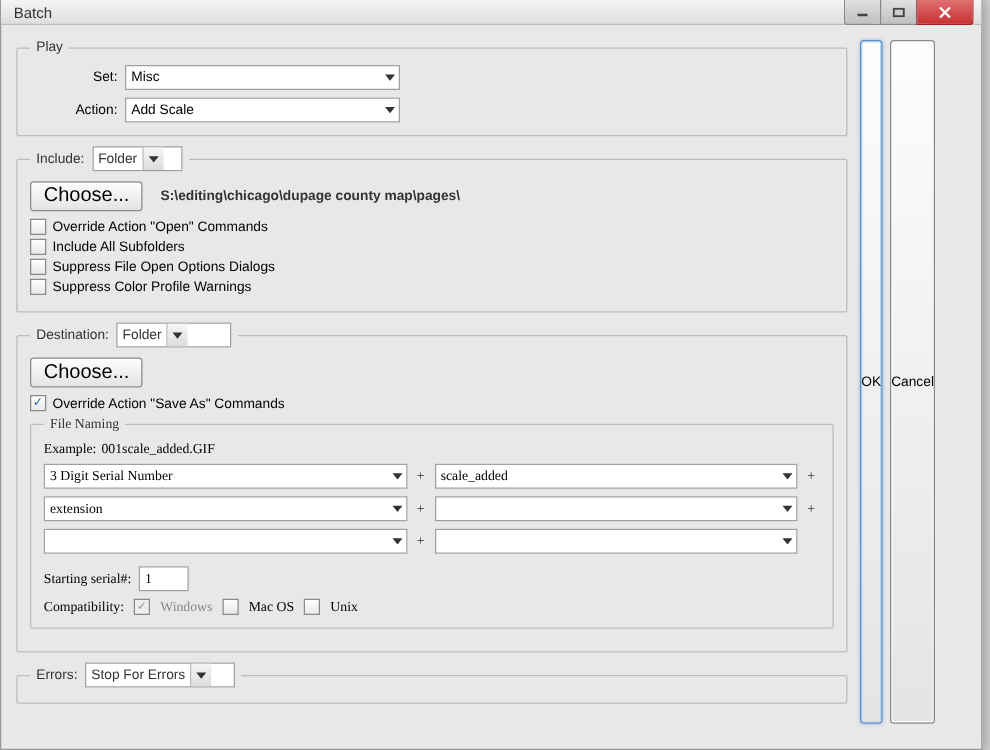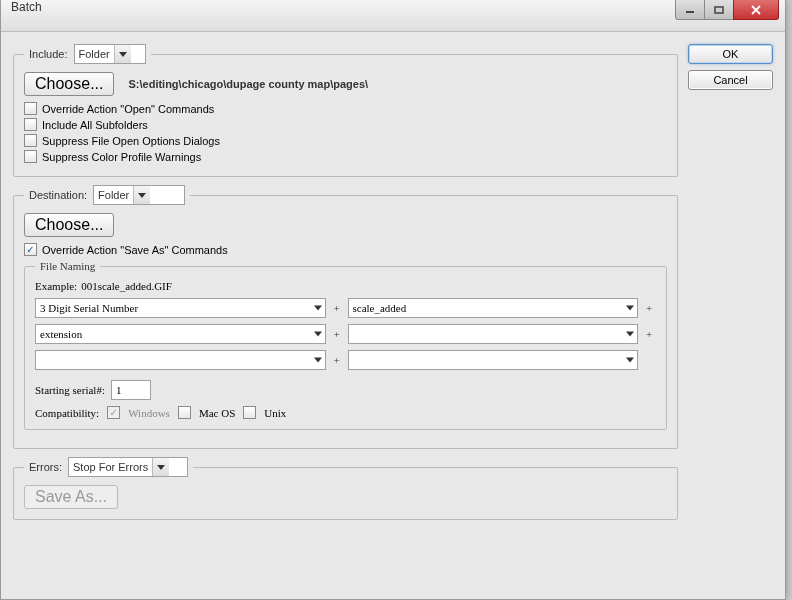--- a/index.html
+++ b/index.html
@@ -13,24 +13,25 @@
 }
 .window {
   width: 786px;
   height: 600px;
   background: #e8e8e8;
   border: 1px solid #999;
   border-top: none;
   box-shadow: 0 0 8px rgba(0,0,0,0.3);
 }
 .titlebar {
-  height: 32px;
+  height: 20px;
   background: linear-gradient(#f5f5f5, #dedede);
   border-bottom: 1px solid #bbb;
   display: flex;
+  align-items: center;
   padding-left: 10px;
   position: relative;
 }
 .titlebar-title { color: #333; font-size: 12px; }
 .titlebar-buttons {
   position: absolute;
   right: 0;
   top: 0;
   display: flex;
   height: 22px;
@@ -57,21 +58,21 @@
 }
 .tbtn.min { border-bottom-left-radius: 3px; }
 .tbtn svg { display: block; }
 .content {
   display: flex;
   padding: 12px;
   gap: 10px;
   height: calc(100% - 28px);
 }
 .left-col { flex: 1; }
-.right-col { width: 85px; display: flex; flex-direction: column; gap: 6px; }
+.right-col { width: 85px; display: flex; flex-direction: row; gap: 6px; }
 .btn {
   background: linear-gradient(#fdfdfd,#e4e4e4);
   border: 1px solid #8a8a8a;
   border-radius: 3px;
   padding: 3px 0;
   font-size: 11px;
   cursor: pointer;
   box-shadow: 0 0 0 1px #fff inset;
   text-align: center;
 }
@@ -177,20 +178,37 @@
             <line x1="1" y1="1" x2="9" y2="9" stroke="#fff" stroke-width="1.8"></line>
             <line x1="9" y1="1" x2="1" y2="9" stroke="#fff" stroke-width="1.8"></line>
           </svg>
       </div>
     </div>
   </div>
 
   <div class="content">
     <div class="left-col">
 
+      <fieldset>
+        <legend>Play</legend>
+        <div class="row">
+          <div class="label-right">Set:</div>
+          <div class="select" style="width:220px">
+            <span>Misc</span>
+            <span class="arrow"></span>
+          </div>
+        </div>
+        <div class="row">
+          <div class="label-right">Action:</div>
+          <div class="select" style="width:220px">
+            <span>Add Scale</span>
+            <span class="arrow"></span>
+          </div>
+        </div>
+      </fieldset>
 
       <fieldset style="padding-top:2px">
         <legend style="padding:0">
           <span style="display:inline-flex;align-items:center;gap:6px;padding:0 5px">
             <span>Include:</span>
             <span class="combo-sm-wrap" style="width:72px">
               <span>Folder</span>
               <span class="combo-arrow-btn">
                   <span class="arrow"></span>
                 </span>
@@ -300,23 +318,20 @@
           <span style="display:inline-flex;align-items:center;gap:6px;padding:0 5px">
             <span>Errors:</span>
             <span class="combo-sm-wrap" style="width:120px">
               <span>Stop For Errors</span>
               <span class="combo-arrow-btn">
                   <span class="arrow"></span>
                 </span>
             </span>
           </span>
         </legend>
-        <div style="margin-top:6px">
-          <button class="small-btn disabled" style="color:#999;border-color:#bbb;background:#eee">Save As...</button>
-        </div>
       </fieldset>
 
     </div>
 
     <div class="right-col">
       <button class="btn primary">OK</button>
       <button class="btn">Cancel</button>
     </div>
   </div>
 </div>

